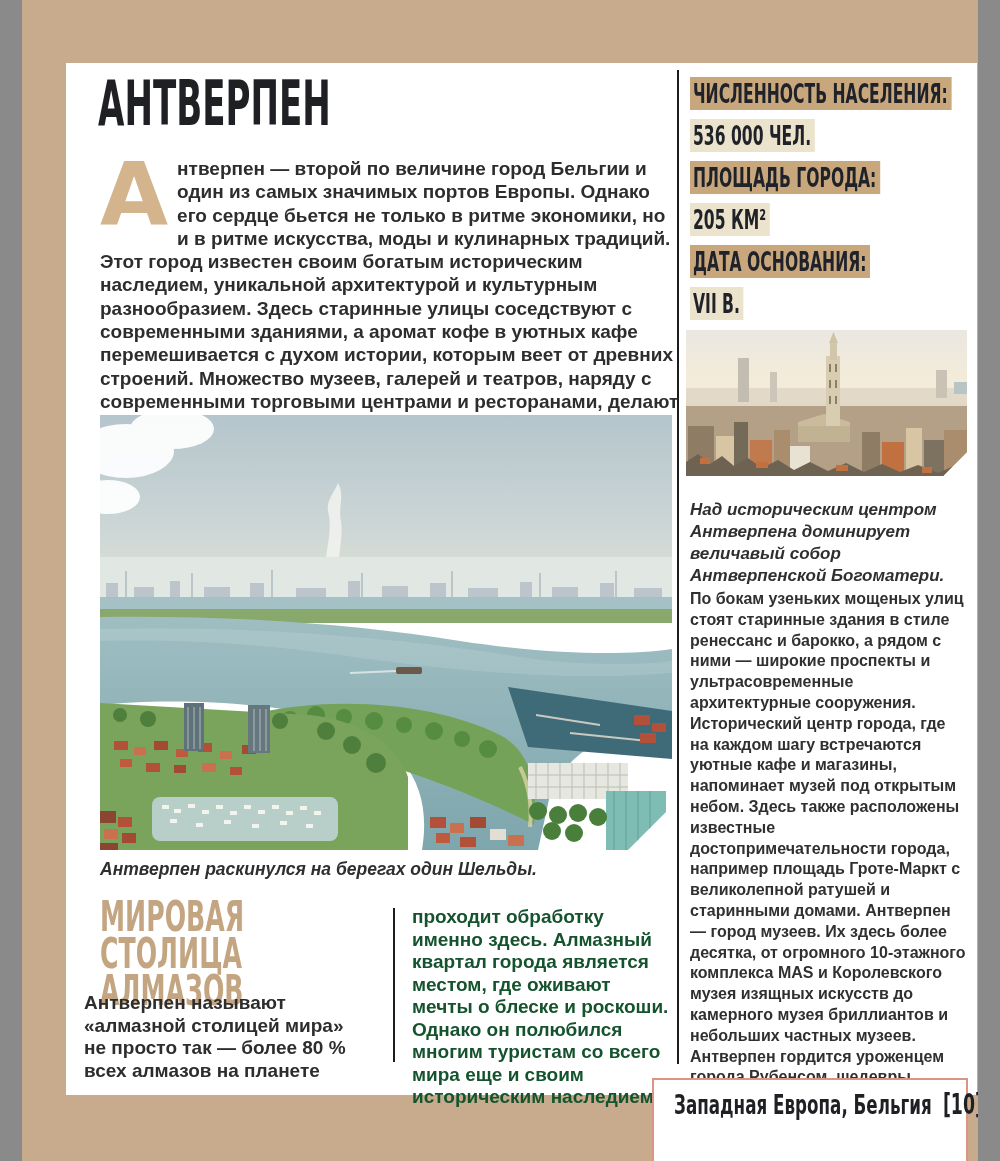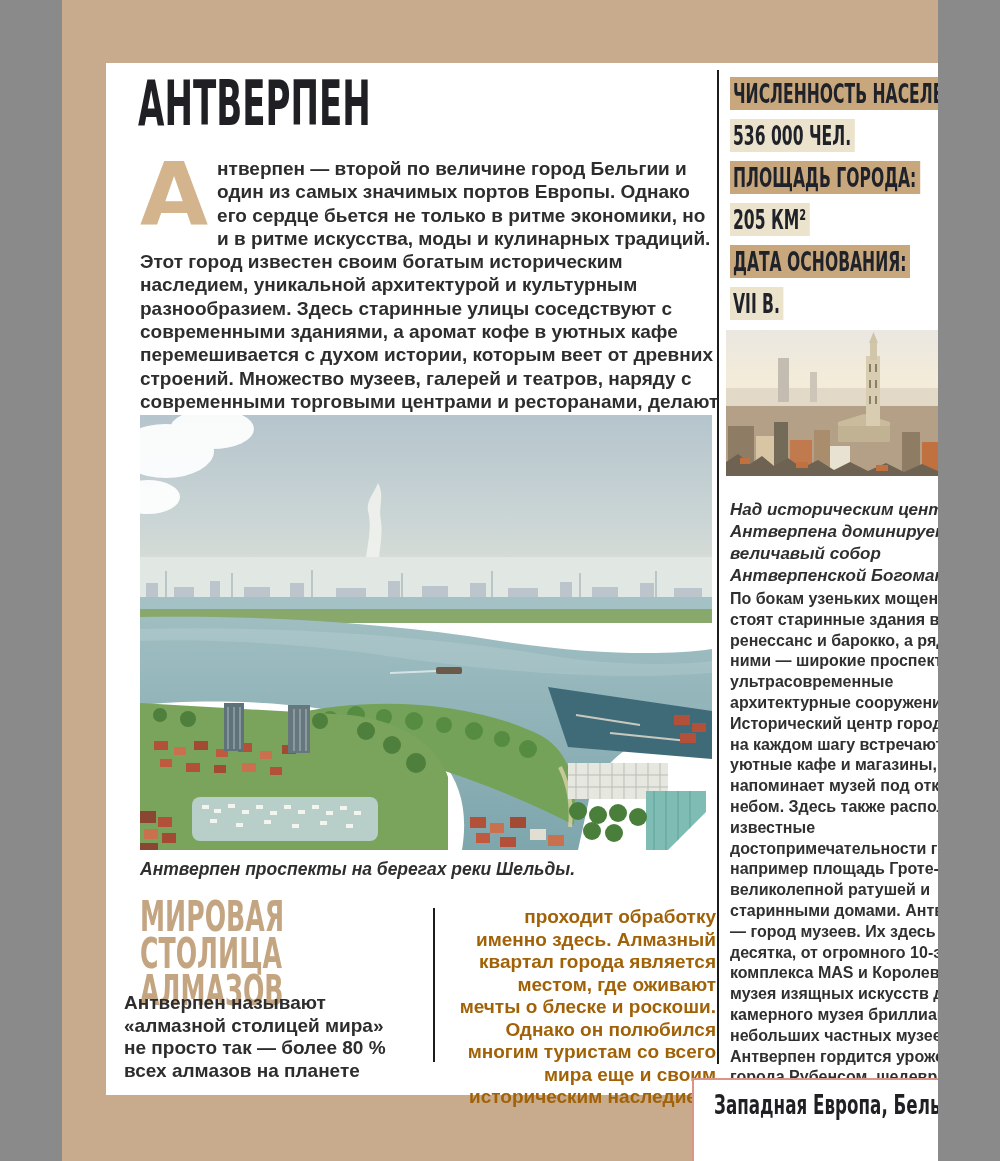--- a/index.html
+++ b/index.html
@@ -1,17 +1,17 @@
 <!DOCTYPE html>
 <html><head>
 <meta charset="utf-8">
 <style>
   html,body{margin:0;padding:0;}
   body{font-family:"Liberation Sans", sans-serif; background:#8a8a8a;}
-  .page{position:relative; width:876px; height:1161px; background:#c8ab8d; overflow:hidden; margin:0 auto;}
+  .page{position:relative; width:956px; height:1161px; background:#c8ab8d; overflow:hidden; margin:0 auto;}
   .canvas{position:absolute; left:44px; top:63px; width:911px; height:1032px; background:#ffffff;}
 
   
   .cond{display:inline-block; font-family:"DejaVu Sans", sans-serif; font-weight:bold; transform-origin:0 0; white-space:nowrap;}
 
   .title{position:absolute; left:32px; top:10px; font-size:62px; color:#1f2024; line-height:1; transform:scaleX(0.55); letter-spacing:0px;}
 
   .vert-divider{position:absolute; left:611px; top:7px; width:2px; height:994px; background:#1c1c1c;}
 
   .intro{position:absolute; left:34px; top:94px; width:580px; font-size:19px; line-height:23.3px; font-weight:bold; color:#2d2d2d;}
@@ -35,21 +35,21 @@
   .caption{font-style:italic; font-weight:bold; color:#2f2f2f;}
   .main-caption{position:absolute; left:34px; top:796px; width:566px; font-size:17.5px; line-height:1.25;}
   .cathedral-caption{position:absolute; left:624px; top:436px; width:280px; font-size:17px; line-height:1.3;}
 
   .sidebar-body{position:absolute; left:624px; top:526px; width:278px; font-size:16px; line-height:20.8px; font-weight:bold; color:#303030;}
 
   
   .diamond-heading{position:absolute; left:34px; top:836px; width:470px; font-size:42px; line-height:0.88; color:#c4a582; transform:scaleX(0.6); white-space:normal;}
   .col-divider{position:absolute; left:327px; top:845px; width:2px; height:154px; background:#1c1c1c;}
   .diamond-col1{position:absolute; left:18px; top:929px; width:282px; font-size:19px; line-height:22.5px; font-weight:bold; color:#2d2d2d;}
-  .diamond-col2{position:absolute; left:346px; top:843px; width:264px; font-size:19px; line-height:22.5px; font-weight:bold; color:#a16207;text-align:right;}
+  .diamond-col2{position:absolute; left:346px; top:843px; width:264px; font-size:19px; line-height:22.5px; font-weight:bold; color:#14532d;}
   .diamond-col2 p{margin:0;}
 
   
   .footer-box{position:absolute; left:630px; top:1078px; width:316px; height:100px; background:#ffffff; border:2px solid #dd9484; box-sizing:border-box; padding:11px 0 0 20px;}
   .footer-line{font-size:27px; color:#1f2024; line-height:1; transform:scaleX(0.62);}
   .footer-num{margin-left:18px; font-size:28px;}
 </style>
 </head>
 <body>
 
@@ -306,21 +306,21 @@
             <rect x="350" y="408" width="14" height="10" fill="#c9704f"></rect>
             <rect x="370" y="402" width="16" height="11" fill="#a34a35"></rect>
             <rect x="336" y="418" width="14" height="10" fill="#c05a3e"></rect>
             <rect x="360" y="422" width="16" height="10" fill="#b2503a"></rect>
             <rect x="390" y="414" width="16" height="11" fill="#e3ded2"></rect>
             <rect x="408" y="420" width="16" height="11" fill="#c9704f"></rect>
         </g>
       </svg>
     </div>
 
-    <div class="caption main-caption">Антверпен проспекты на берегах реки Шельды.</div>
+    <div class="caption main-caption">Антверпен раскинулся на берегах один Шельды.</div>
 
     <div class="diamond-heading cond">МИРОВАЯ СТОЛИЦА АЛМАЗОВ</div>
     <div class="col-divider"></div>
     <div class="diamond-col1">Антверпен называют «алмазной столицей мира» не просто так — более 80 % всех алмазов на планете</div>
     <div class="diamond-col2">
       <p>проходит обработку именно здесь. Алмазный квартал города является местом, где оживают мечты о блеске и роскоши.</p>
       <p>Однако он полюбился многим туристам со всего мира еще и своим историческим наследием.</p>
     </div>
 
   </div>

